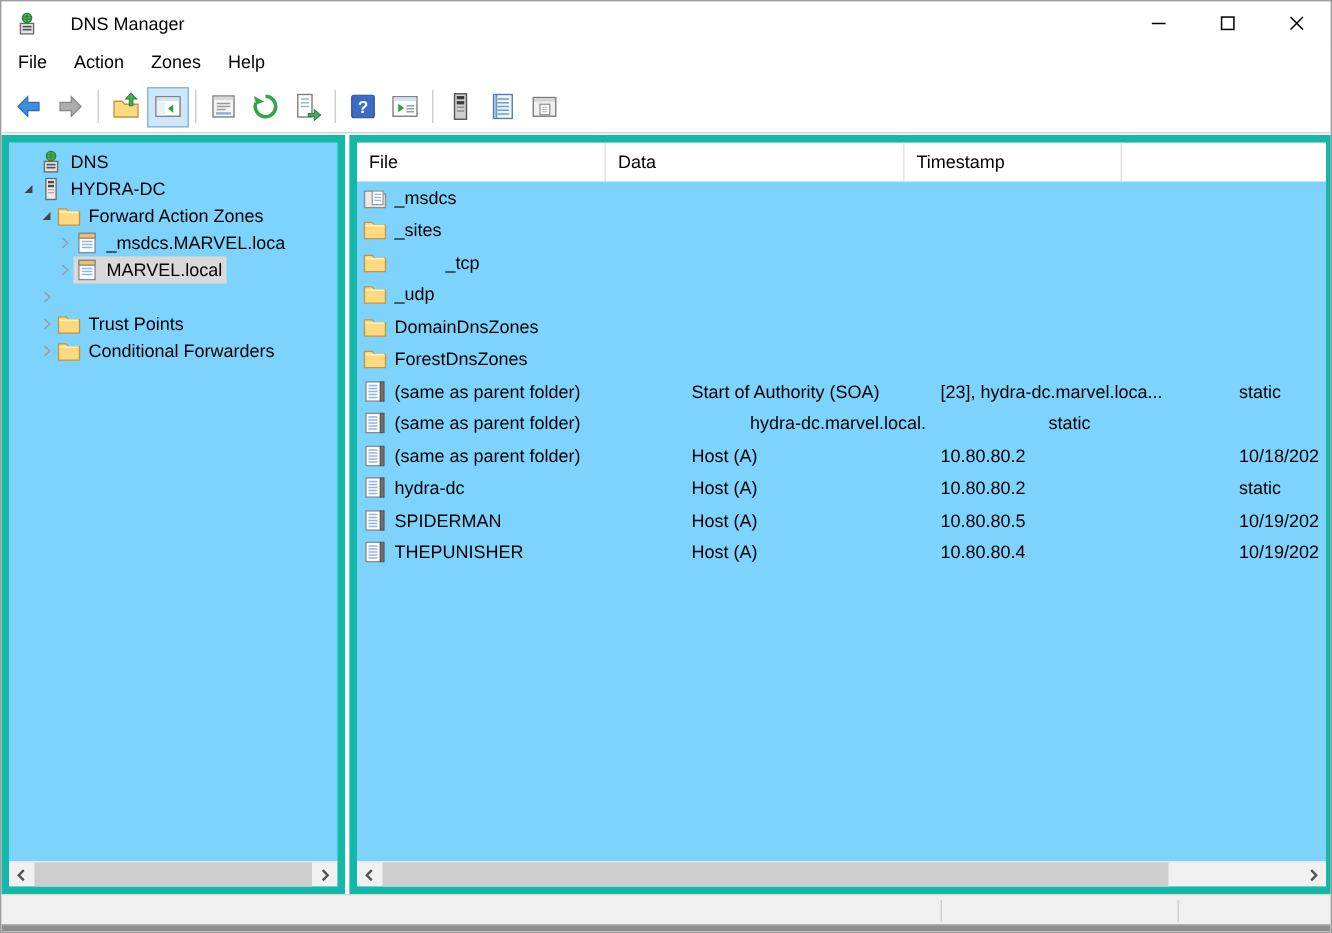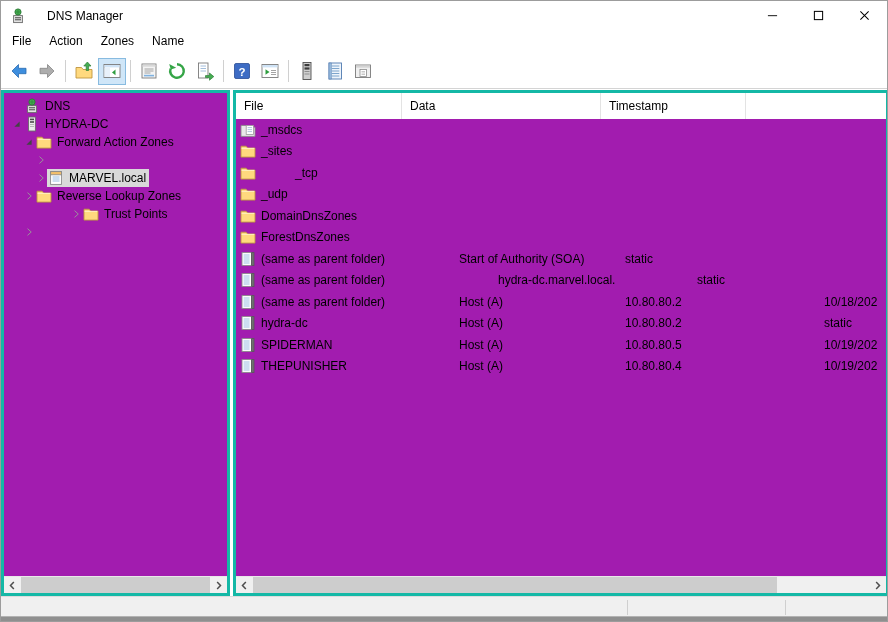--- a/index.html
+++ b/index.html
@@ -17,21 +17,21 @@
   .menubar { height:23px; display:flex; align-items:flex-start; padding-left:2px; background:#fff; }
   .menu-item { padding:3px 9px; }
 
   .toolbar { height:35px; display:flex; align-items:center; padding-left:4px; background:#fff; border-bottom:1px solid #d4d4d4; }
   .tbtn { width:28px; height:27px; display:flex; align-items:center; justify-content:center; background:transparent; border:1px solid transparent; }
   .tbtn.active { background:#cfe6f8; border:1px solid #88bbe0; }
   .tbtn svg { width:20px; height:20px; }
   .tsep { width:1px; height:22px; background:#d0d0d0; margin:0 4px; flex:0 0 1px; }
 
   .main { position:absolute; top:89px; left:0; width:888px; display:flex; }
-  .panel { position:relative; background:#a21caf; border:3px solid #14b8a6; height:506px; overflow:hidden; }
+  .panel { position:relative; background:#7dd3fc; border:5px solid #14b8a6; height:506px; overflow:hidden; }
   .panel.left { width:229px; flex:0 0 229px; }
   .divider { width:3px; flex:0 0 3px; background:#fff; }
   .panel.right { flex:1; }
 
   .tree { padding-top:4px; white-space:nowrap; }
   .trow { height:18px; display:flex; align-items:center; }
   .expander { width:13px; flex:0 0 13px; height:14px; display:flex; align-items:center; justify-content:center; }
   .expander svg { width:12px; height:12px; }
   .tcontent { display:flex; align-items:center; padding:1px 3px 1px 1px; }
   .tcontent.selected { background:#d9d9d9; }
@@ -87,21 +87,21 @@
               <path d="M1.5 1.5l9 9M10.5 1.5l-9 9" stroke="#000" stroke-width="1.1"></path>
             </svg></span>
         </button>
     </div>
   </div>
 
   <div class="menubar" id="menubar">
       <div class="menu-item">File</div>
       <div class="menu-item">Action</div>
       <div class="menu-item">Zones</div>
-      <div class="menu-item">Name</div>
+      <div class="menu-item">Help</div>
     </div>
 
   <div class="toolbar" id="toolbar">
       <button class="tbtn">
         <svg viewBox="0 0 20 20">
           <path d="M9.5 3.5L3 10l6.5 6.5v-3.8H17v-5.4H9.5z" fill="#3e8ede" stroke="#2a6bb0" stroke-width=".8"></path>
         </svg>
       </button>
       <button class="tbtn">
         <svg viewBox="0 0 20 20">
@@ -233,69 +233,77 @@
                 </svg></span>
               <span class="tlabel">Forward Action Zones</span>
             </span>
           </div>
           <div class="trow" style="padding-left: 30px;">
             <span class="expander">
               <svg viewBox="0 0 16 16">
                 <path d="M6 3.5l5 4.5-5 4.5" fill="none" stroke="#9a9a9a" stroke-width="1.2"></path>
               </svg>
             </span>
-          </div>
-          <div class="trow" style="padding-left: 30px;">
-            <span class="expander">
-              <svg viewBox="0 0 16 16">
-                <path d="M6 3.5l5 4.5-5 4.5" fill="none" stroke="#9a9a9a" stroke-width="1.2"></path>
-              </svg>
-            </span>
-            <span class="tcontent selected">
+            <span class="tcontent">
               <span class="ticon"><svg viewBox="0 0 16 16">
                   <rect x="2.6" y="1.6" width="10.8" height="12.8" fill="#fff" stroke="#8a8a8a" stroke-width=".9"></rect>
                   <rect x="2.6" y="1.6" width="10.8" height="3.2" fill="#f3c06b" stroke="#8a8a8a" stroke-width=".9"></rect>
                   <path d="M4.6 7h7M4.6 9h7M4.6 11h7" stroke="#8fb6e0" stroke-width=".9"></path>
                 </svg></span>
+              <span class="tlabel">_msdcs.MARVEL.loca</span>
+            </span>
+          </div>
+          <div class="trow" style="padding-left: 30px;">
+            <span class="expander">
+              <svg viewBox="0 0 16 16">
+                <path d="M6 3.5l5 4.5-5 4.5" fill="none" stroke="#9a9a9a" stroke-width="1.2"></path>
+              </svg>
+            </span>
+            <span class="tcontent selected">
+              <span class="ticon"><svg viewBox="0 0 16 16">
+                  <rect x="2.6" y="1.6" width="10.8" height="12.8" fill="#fff" stroke="#8a8a8a" stroke-width=".9"></rect>
+                  <rect x="2.6" y="1.6" width="10.8" height="3.2" fill="#f3c06b" stroke="#8a8a8a" stroke-width=".9"></rect>
+                  <path d="M4.6 7h7M4.6 9h7M4.6 11h7" stroke="#8fb6e0" stroke-width=".9"></path>
+                </svg></span>
               <span class="tlabel">MARVEL.local</span>
             </span>
           </div>
           <div class="trow" style="padding-left: 18px;">
             <span class="expander">
               <svg viewBox="0 0 16 16">
                 <path d="M6 3.5l5 4.5-5 4.5" fill="none" stroke="#9a9a9a" stroke-width="1.2"></path>
               </svg>
             </span>
+          </div>
+          <div class="trow" style="padding-left: 18px;">
+            <span class="expander">
+              <svg viewBox="0 0 16 16">
+                <path d="M6 3.5l5 4.5-5 4.5" fill="none" stroke="#9a9a9a" stroke-width="1.2"></path>
+              </svg>
+            </span>
             <span class="tcontent">
               <span class="ticon"><svg viewBox="0 0 16 16">
                   <path d="M1 3.2h5.1l1.6 1.9H15v9H1z" fill="#ffd97e" stroke="#bf953f" stroke-width=".9"></path>
                   <path d="M1.6 5.4h12.8" stroke="#fff0bd" stroke-width="1.1"></path>
                 </svg></span>
-              <span class="tlabel">Reverse Lookup Zones</span>
-            </span>
-          </div>
-          <div class="trow" style="padding-left: 18px; margin-left: 47px;">
+              <span class="tlabel">Trust Points</span>
+            </span>
+          </div>
+          <div class="trow" style="padding-left: 18px;">
             <span class="expander">
               <svg viewBox="0 0 16 16">
                 <path d="M6 3.5l5 4.5-5 4.5" fill="none" stroke="#9a9a9a" stroke-width="1.2"></path>
               </svg>
             </span>
             <span class="tcontent">
               <span class="ticon"><svg viewBox="0 0 16 16">
                   <path d="M1 3.2h5.1l1.6 1.9H15v9H1z" fill="#ffd97e" stroke="#bf953f" stroke-width=".9"></path>
                   <path d="M1.6 5.4h12.8" stroke="#fff0bd" stroke-width="1.1"></path>
                 </svg></span>
-              <span class="tlabel">Trust Points</span>
-            </span>
-          </div>
-          <div class="trow" style="padding-left: 18px;">
-            <span class="expander">
-              <svg viewBox="0 0 16 16">
-                <path d="M6 3.5l5 4.5-5 4.5" fill="none" stroke="#9a9a9a" stroke-width="1.2"></path>
-              </svg>
+              <span class="tlabel">Conditional Forwarders</span>
             </span>
           </div>
         </div>
       <div class="hscroll">
         <span class="sarrow">
             <svg viewBox="0 0 10 10" width="9" height="9">
               <path d="M6.5 1.2L2.8 5l3.7 3.8" fill="none" stroke="#4f4f4f" stroke-width="1.7"></path>
             </svg>
           </span>
         <span class="sthumb full"></span>
@@ -390,20 +398,21 @@
           <div class="lrow">
             <div class="cell namecell" style="width: 215px;">
               <span class="licon"><svg viewBox="0 0 16 16">
                   <rect x="2" y="1.6" width="9.6" height="12.8" fill="#fff" stroke="#8a8a8a" stroke-width=".9"></rect>
                   <path d="M3.6 4h6M3.6 6h6M3.6 8h6M3.6 10h6M3.6 12h6" stroke="#8fb6e0" stroke-width=".9"></path>
                   <rect x="11.6" y="1.6" width="2.4" height="12.8" fill="#707070" stroke="#565656" stroke-width=".8"></rect>
                 </svg></span>
               <span>(same as parent folder)</span>
             </div>
             <div class="cell" style="width: 166px;">Start of Authority (SOA)</div>
+            <div class="cell" style="width: 199px;">[23], hydra-dc.marvel.loca...</div>
             <div class="cell" style="width: 145px;">static</div>
           </div>
           <div class="lrow">
             <div class="cell namecell" style="width: 215px;">
               <span class="licon"><svg viewBox="0 0 16 16">
                   <rect x="2" y="1.6" width="9.6" height="12.8" fill="#fff" stroke="#8a8a8a" stroke-width=".9"></rect>
                   <path d="M3.6 4h6M3.6 6h6M3.6 8h6M3.6 10h6M3.6 12h6" stroke="#8fb6e0" stroke-width=".9"></path>
                   <rect x="11.6" y="1.6" width="2.4" height="12.8" fill="#707070" stroke="#565656" stroke-width=".8"></rect>
                 </svg></span>
               <span>(same as parent folder)</span>

